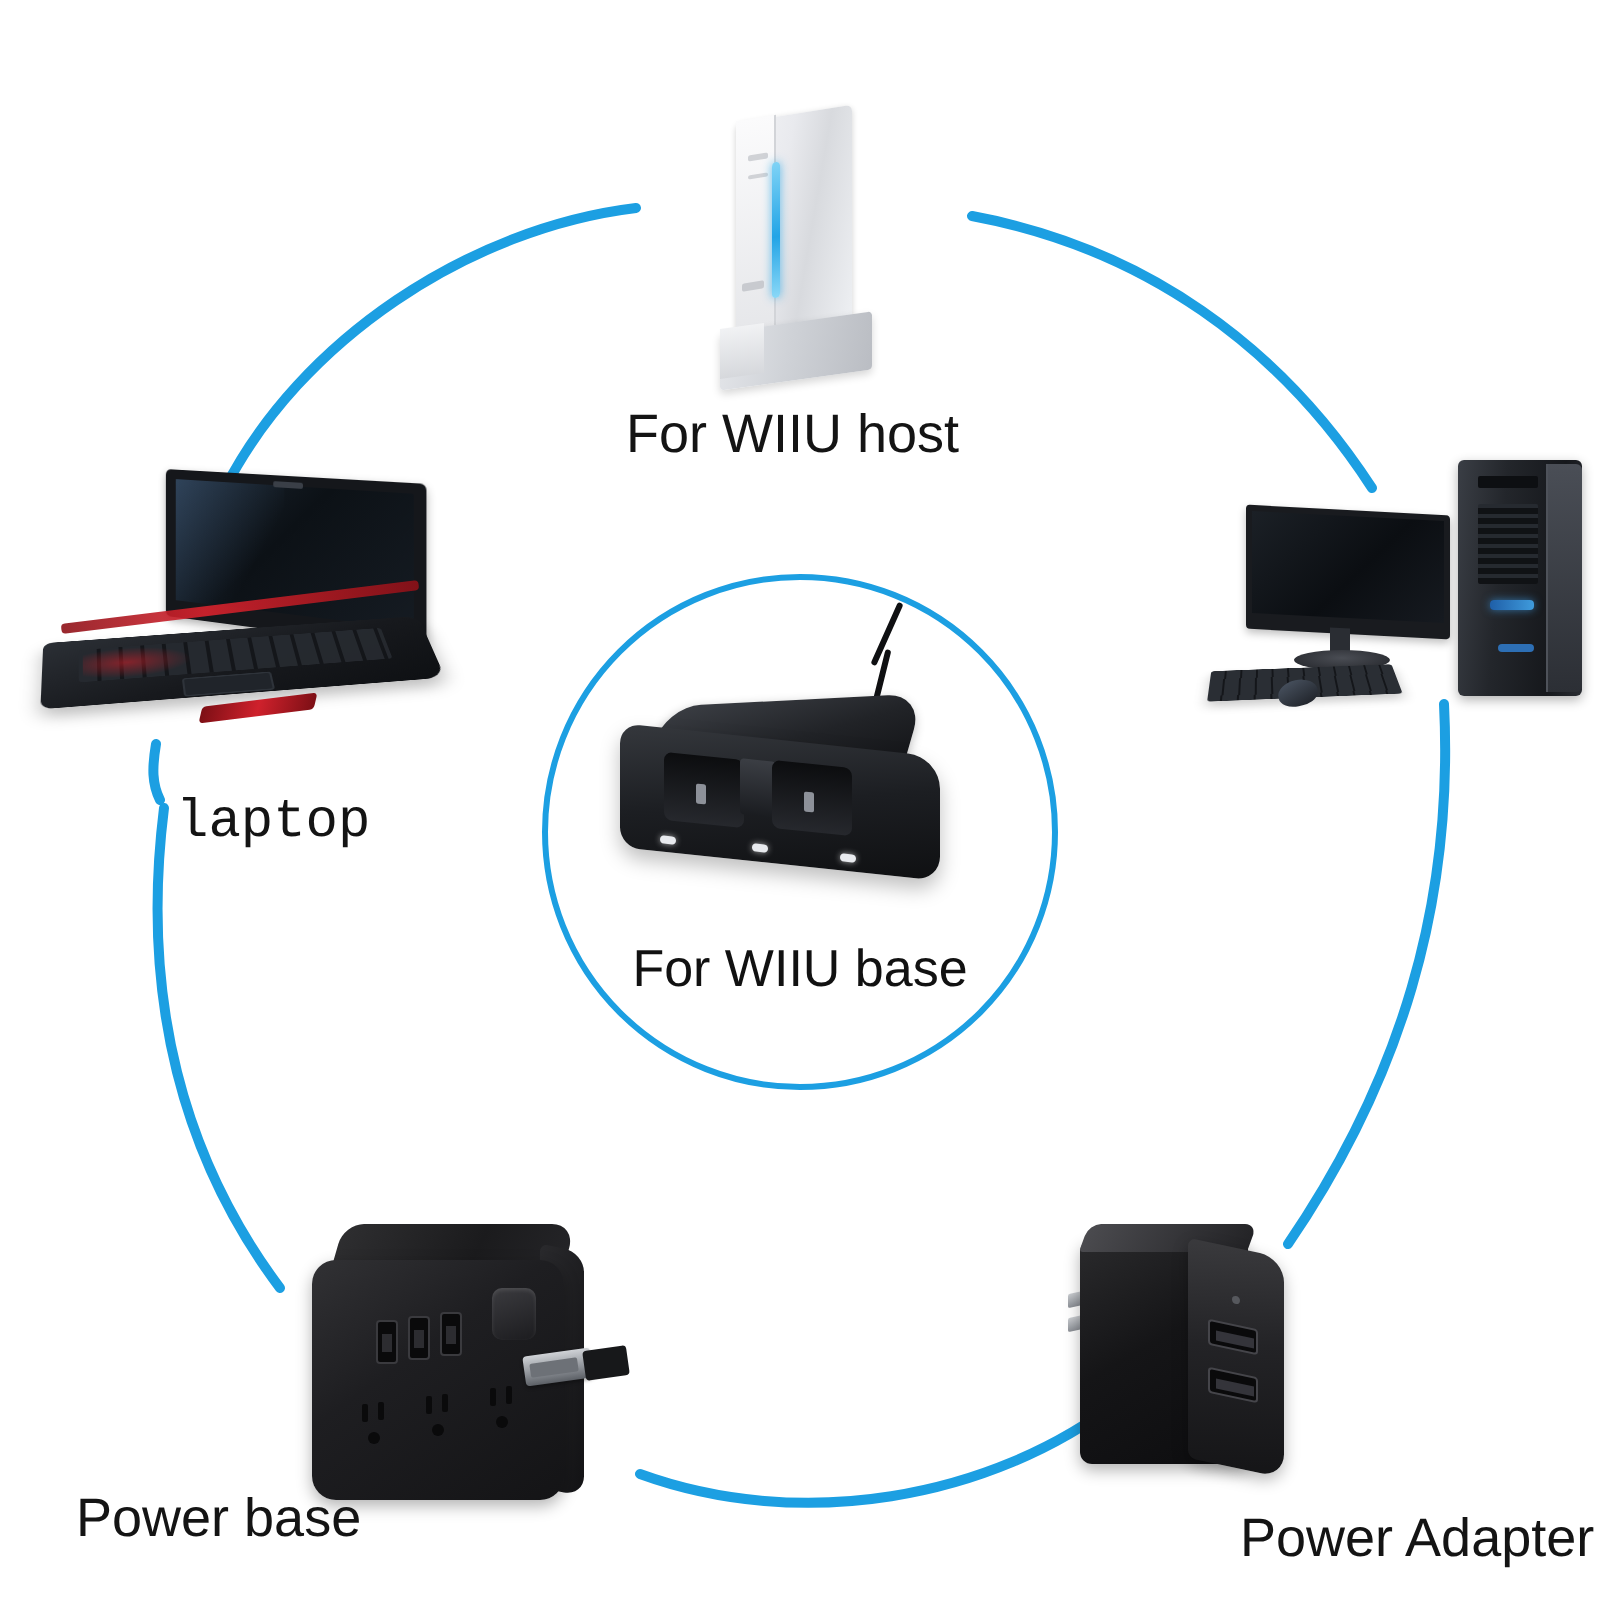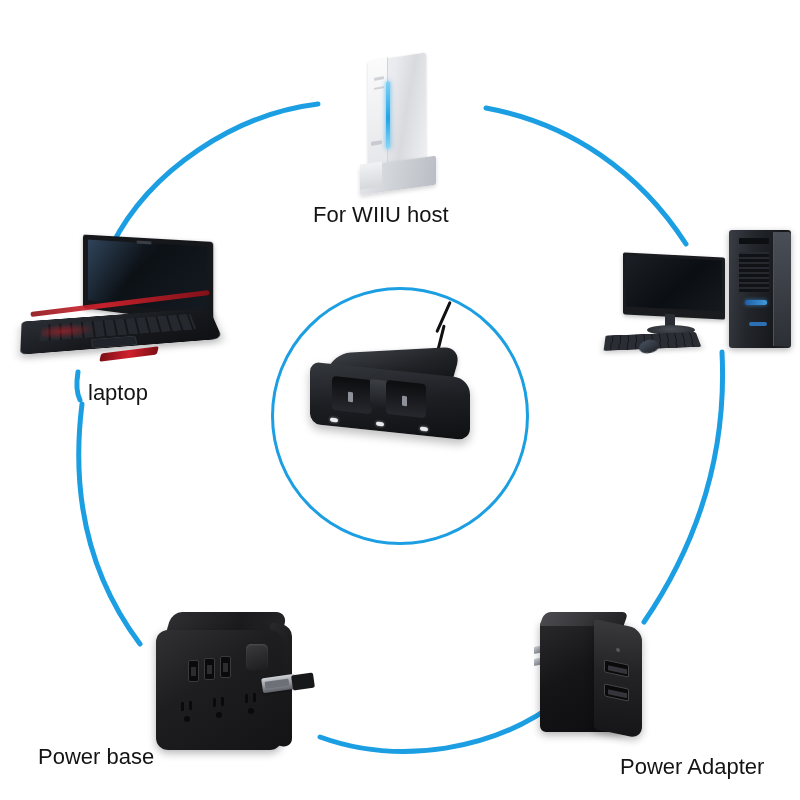--- a/index.html
+++ b/index.html
@@ -39,29 +39,29 @@
   #ring-svg {
     position: absolute;
     left: 0; top: 0;
     width: 800px; height: 800px;
     pointer-events: none;
   }
 
   
   .node-label {
     position: absolute;
-    font-size: 22px;
+    font-size: 27px;
     font-weight: 400;
     color: #141414;
     white-space: nowrap;
     line-height: 1.1;
     text-align: center;
   }
   #label-wiiu-host { left: 313px; top: 203px; }
-  #label-laptop    { left: 88px;  top: 381px; }
+  #label-laptop    { left: 88px;  top: 398px; font-family: Liberation Mono, monospace; }
   #label-computer  { left: 598px; top: 378px; }
   #label-power-base{ left: 38px;  top: 745px; }
   #label-power-adapter { left: 620px; top: 755px; }
   #label-wiiu-base {
     left: 0; top: 470px; width: 800px; text-align: center;
     font-size: 26px; color: #111; position: absolute;
   }
 
   
   #center-circle {
@@ -551,20 +551,21 @@
     <div class="dk-tray t1"></div>
     <div class="dk-mid"></div>
     <div class="dk-tray t2"></div>
     <div class="dk-contact c1"></div>
     <div class="dk-contact c2"></div>
     <div class="dk-lamp l1"></div>
     <div class="dk-lamp l2"></div>
     <div class="dk-lamp l3"></div>
   </div>
 
+  <div id="label-wiiu-base" class="node-label">For WIIU base</div>
 
   <div id="wiiu-host" class="abs">
     <div class="wii-body"></div>
     <div class="wii-face"></div>
     <div class="wii-slotline"></div>
     <div class="wii-slotline b"></div>
     <div class="wii-slot"></div>
     <div class="wii-logo"></div>
     <div class="wii-stand"></div>
     <div class="wii-stand-face"></div>

